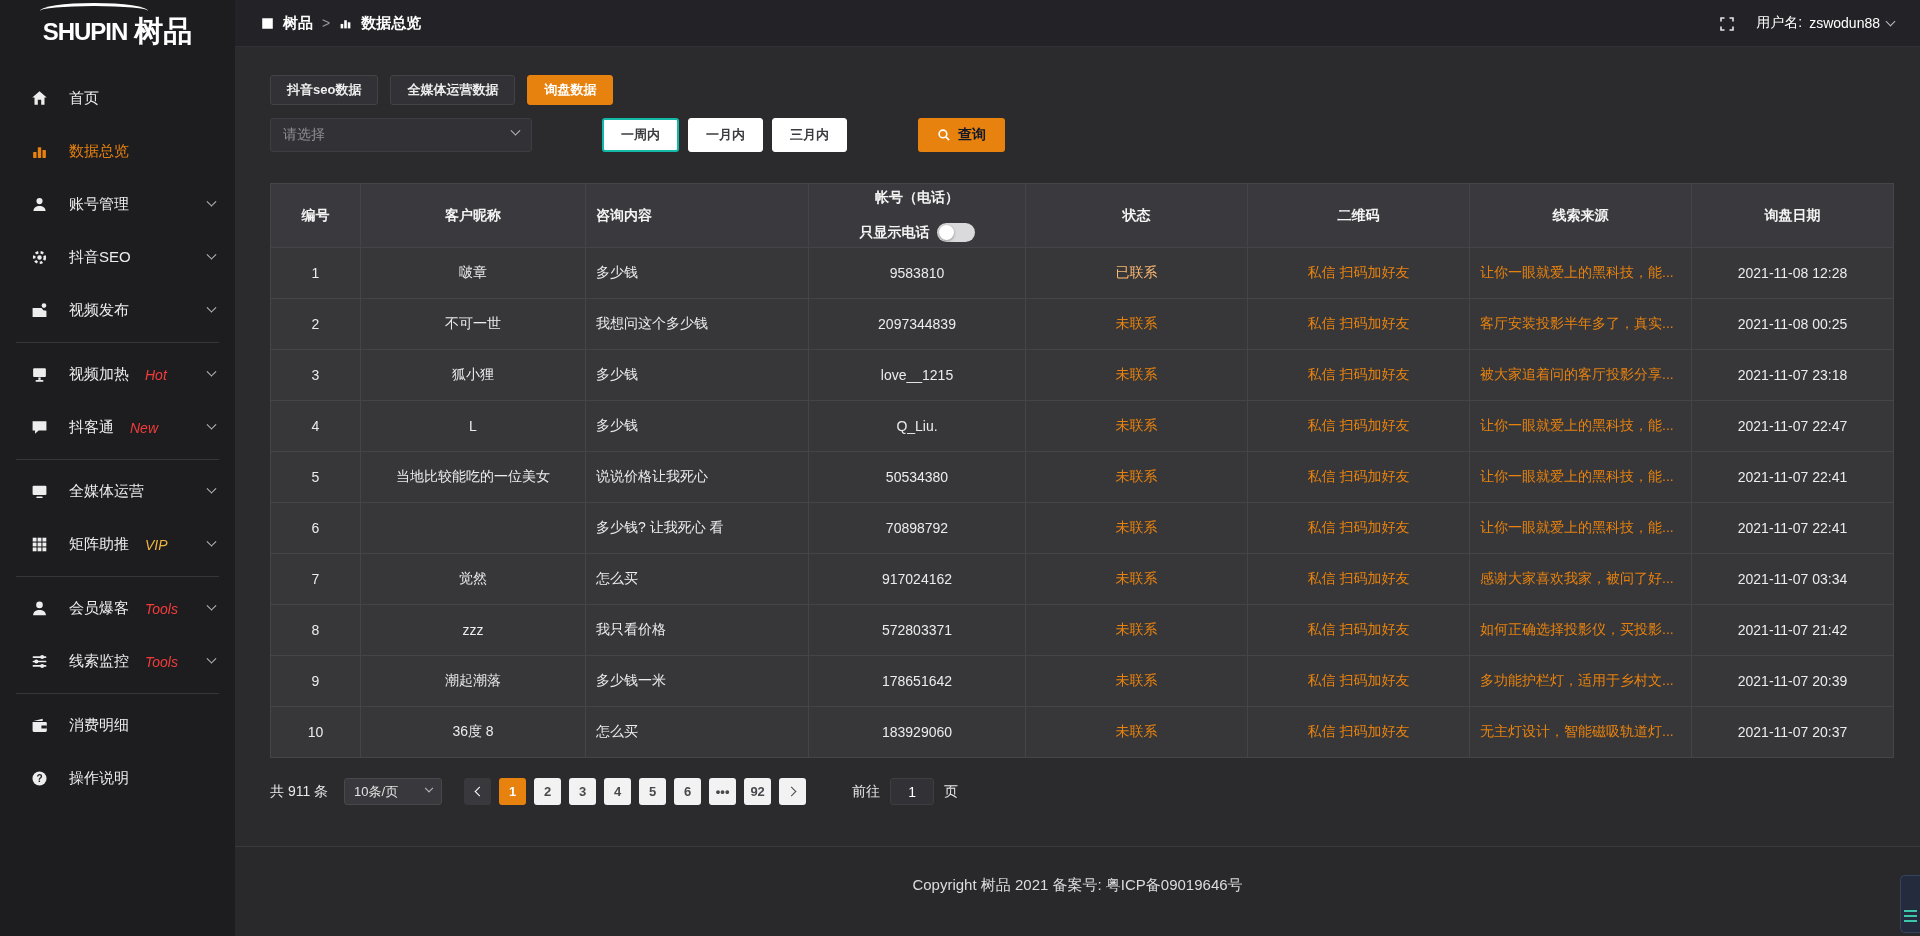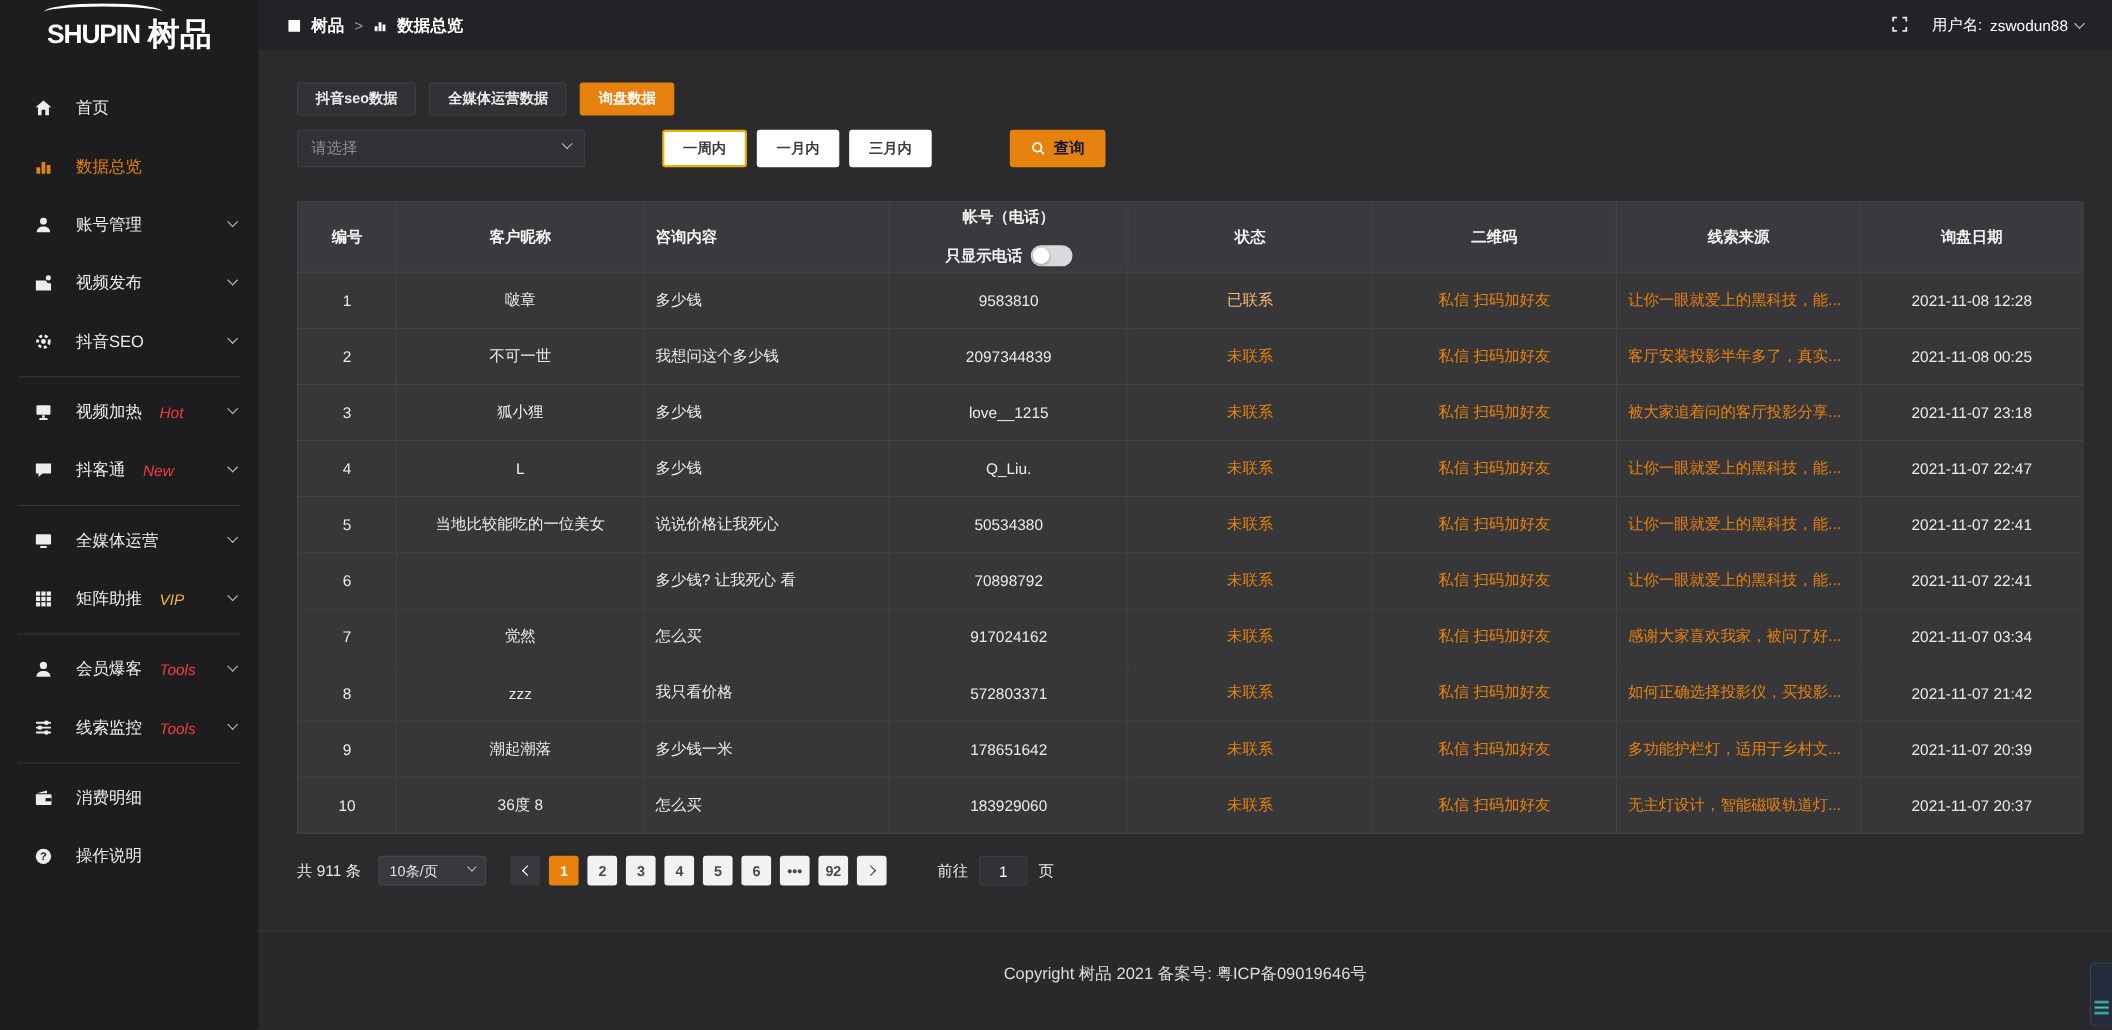--- a/index.html
+++ b/index.html
@@ -21,39 +21,39 @@
   .badge.red { color:#F23C3C; }
   .badge.yellow { color:#EFB340; }
   .chev { width:7px; height:7px; border-right:1.5px solid #BDBDC2; border-bottom:1.5px solid #BDBDC2; transform:rotate(45deg) translate(-2px,-2px); margin-left:auto; }
   .menu-divider { height:1px; background:#36363A; margin:5px 16px; }
 
   
   .main { flex:1; display:flex; flex-direction:column; min-width:0; }
   .topbar { height:47px; background:#232327; border-bottom:1px solid #313135; display:flex; align-items:center; padding:0 26px; flex-shrink:0; }
   .crumb { display:flex; align-items:center; gap:9px; font-size:15px; font-weight:bold; }
   .crumb .sep { color:#9A9A9E; font-weight:normal; font-size:14px; }
-  .tb-right { margin-left:auto; display:flex; align-items:flex-start; gap:21px; }
+  .tb-right { margin-left:auto; display:flex; align-items:flex-end; gap:21px; }
   .fs-icon { display:inline-flex; cursor:pointer; }
   .user-box { display:flex; align-items:center; gap:7px; font-size:14px; cursor:pointer; }
   .user-box .chev { margin:0 0 3px 0; transform:rotate(45deg); }
 
   .content { flex:1; padding:28px 27px 0 35px; overflow:hidden; }
 
   
   .tabs { display:flex; gap:12px; }
   .tab { height:30px; padding:0 16px; background:#323236; color:#EDEDED; border:1px solid #434347; border-radius:3px; font-size:13px; font-weight:bold; display:flex; align-items:center; cursor:pointer; font-family:inherit; }
   .tab.is-active { background:#E8820E; border-color:#E8820E; color:#fff; }
 
   
   .filters { display:flex; align-items:center; margin-top:13px; }
   .sel { width:262px; height:34px; background:#323236; border:1px solid #3E3E42; border-radius:3px; display:flex; align-items:center; padding:0 12px; font-size:14px; color:#8D8D92; cursor:pointer; }
   .sel .chev { margin-left:auto; margin-top:-3px; }
   .range-btn { height:34px; padding:0 17px; margin-right:9px; background:#fff; color:#3C3C40; border:1px solid #fff; border-radius:3px; font-size:13px; font-weight:bold; display:flex; align-items:center; cursor:pointer; font-family:inherit; }
   .range-btn:first-of-type { margin-left:70px; }
-  .range-btn.is-active { border:2px solid #eab308; }
+  .range-btn.is-active { border:2px solid #14b8a6; }
   .query-btn { height:34px; margin-left:62px; padding:0 19px; background:#E8820E; border:none; border-radius:3px; color:#0f172a; font-size:14px; font-weight:bold; display:flex; align-items:center; gap:7px; cursor:pointer; font-family:inherit; }
 
   
   table { width:100%; margin-top:31px; border-collapse:collapse; table-layout:fixed; }
   th, td { border:1px solid #454549; text-align:center; }
   th { background:#3A3A3E; height:64px; font-size:14px; font-weight:bold; color:#F4F4F4; }
   td { background:#373739; height:51px; font-size:14px; color:#ECECEC; overflow:hidden; white-space:nowrap; text-overflow:ellipsis; }
   td.al, th.al { text-align:left; padding-left:10px; }
   td.contacted { color:#fdba74; }
   td.uncontacted { color:#E8820E; }
@@ -131,39 +131,39 @@
             </svg>
           </span>
           <span>账号管理</span>
 
           <span class="chev"></span>
         </div>
 
         <div class="menu-item">
           <span class="mi">
             <svg viewBox="0 0 16 16" width="17" height="17">
+              <circle cx="8" cy="8" r="5" fill="none" stroke="currentColor" stroke-width="2.4" stroke-dasharray="2.6 2.2"></circle>
+              <circle cx="8" cy="8" r="2.1" fill="currentColor"></circle>
+            </svg>
+          </span>
+          <span>抖音SEO</span>
+
+          <span class="chev"></span>
+        </div>
+
+        <div class="menu-item">
+          <span class="mi">
+            <svg viewBox="0 0 16 16" width="17" height="17">
               <g fill="currentColor">
                 <circle cx="12.2" cy="3.4" r="2.2"></circle>
                 <path d="M1.5 5.6h8.4l1.7 2.2 2.9.5v5.9H1.5z"></path>
               </g>
             </svg>
           </span>
           <span>视频发布</span>
-
-          <span class="chev"></span>
-        </div>
-
-        <div class="menu-item">
-          <span class="mi">
-            <svg viewBox="0 0 16 16" width="17" height="17">
-              <circle cx="8" cy="8" r="5" fill="none" stroke="currentColor" stroke-width="2.4" stroke-dasharray="2.6 2.2"></circle>
-              <circle cx="8" cy="8" r="2.1" fill="currentColor"></circle>
-            </svg>
-          </span>
-          <span>抖音SEO</span>
 
           <span class="chev"></span>
         </div>
         <div class="menu-divider"></div>
 
         <div class="menu-item">
           <span class="mi">
             <svg viewBox="0 0 16 16" width="17" height="17">
               <g fill="currentColor">
                 <rect x="2" y="2.2" width="12" height="8.2" rx="1"></rect>

